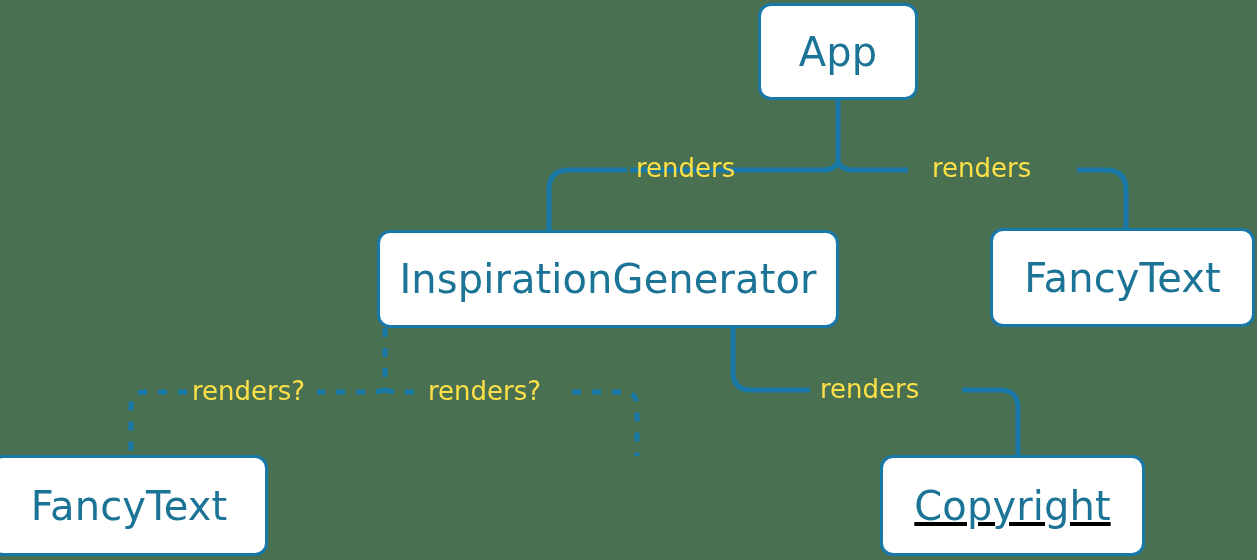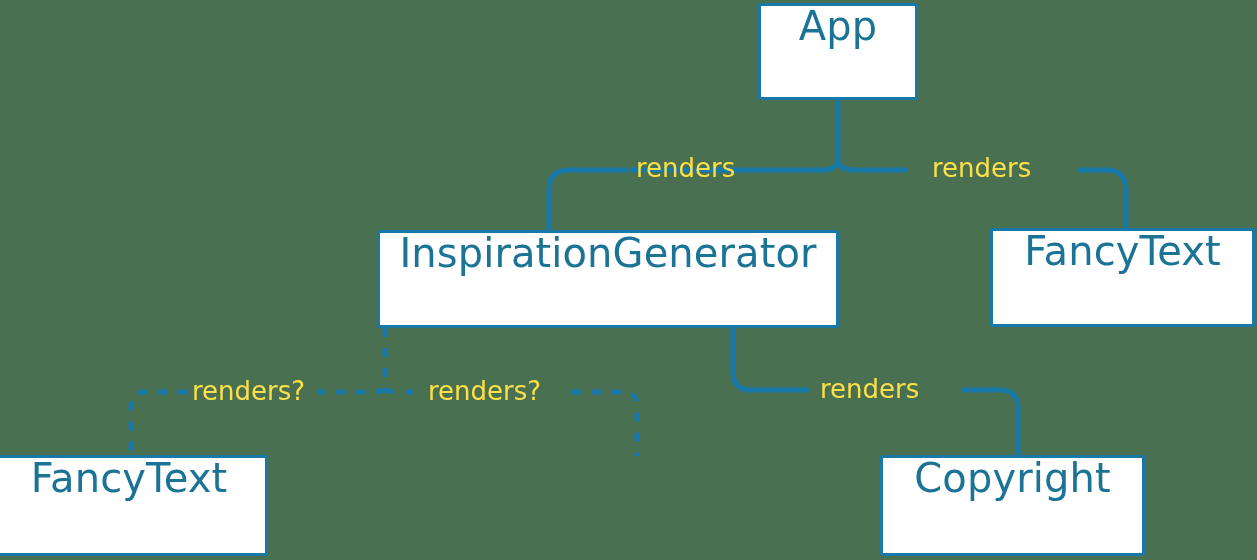--- a/index.html
+++ b/index.html
@@ -23,23 +23,24 @@
     position: absolute;
     left: 0;
     top: 0;
     width: 1257px;
     height: 560px;
   }
   .node {
     position: absolute;
     background: #ffffff;
     border: 3px solid #1878a8;
-    border-radius: 2px;
+    border-radius: 13px;
     box-sizing: border-box;
     display: flex;
+    align-items: center;
     justify-content: center;
     z-index: 3;
   }
   .node-label {
     color: #1b7396;
     font-size: 40px;
     font-weight: 400;
     letter-spacing: 0.1px;
     white-space: nowrap;
     line-height: 1;
@@ -86,21 +87,21 @@
 
   <div class="node" style="left:990px; top:228px; width:265px; height:99px;">
     <span class="node-label">FancyText</span>
   </div>
 
   <div class="node" style="left:-10px; top:455px; width:278px; height:101px;">
     <span class="node-label">FancyText</span>
   </div>
 
 
-  <div class="node" style="left:880px; top:455px; width:265px; height:101px;">
+  <div class="node" style="left:880px; top:455px; width:265px; height:101px;text-decoration:underline;">
     <span class="node-label">Copyright</span>
   </div>
 
   <div class="edge-label" style="left:636px; top:155px;">renders</div>
 
   <div class="edge-label" style="left:932px; top:155px;">renders</div>
 
   <div class="edge-label" style="left:192px; top:378px;">renders?</div>
 
   <div class="edge-label" style="left:428px; top:378px;">renders?</div>

